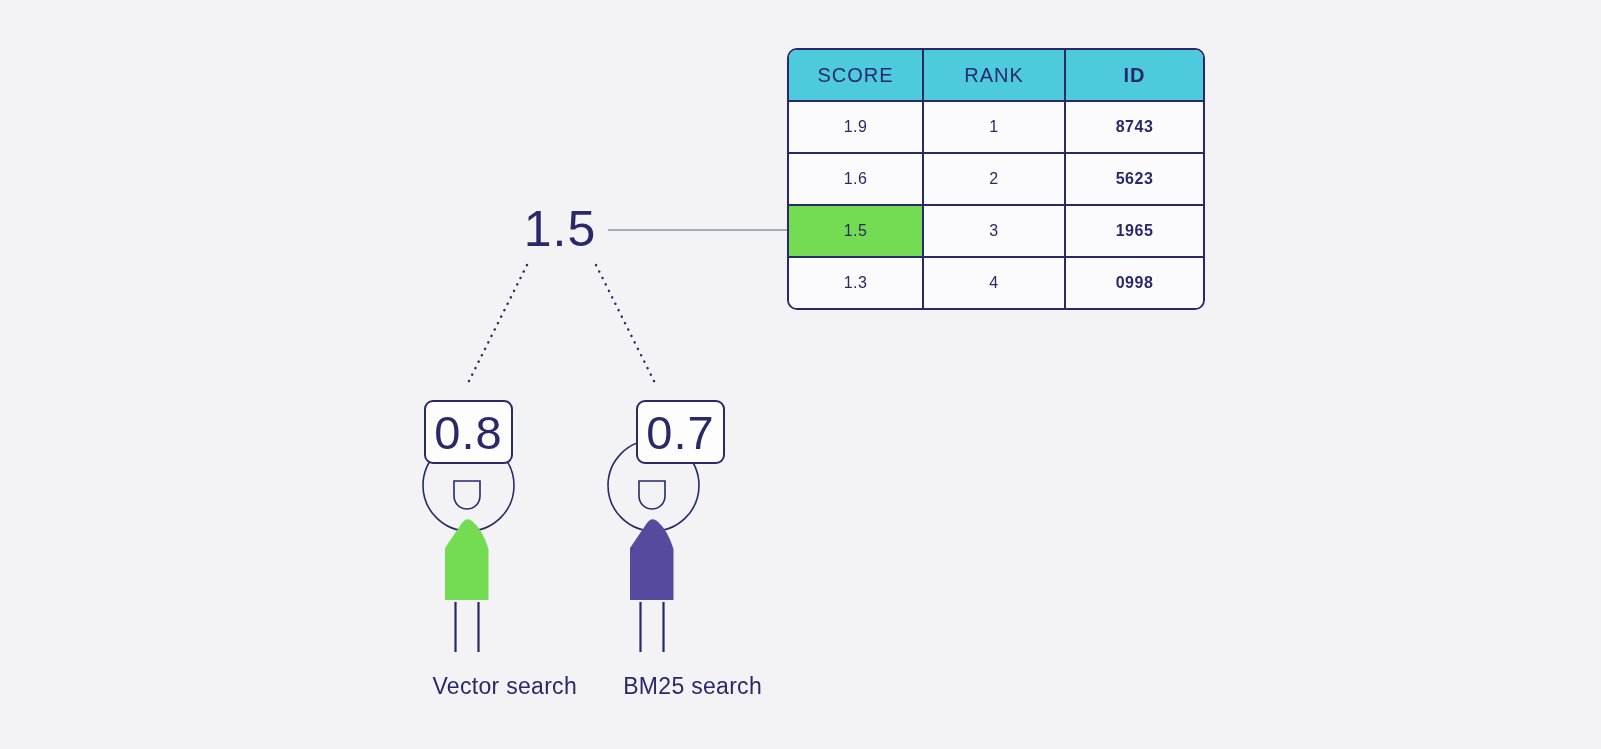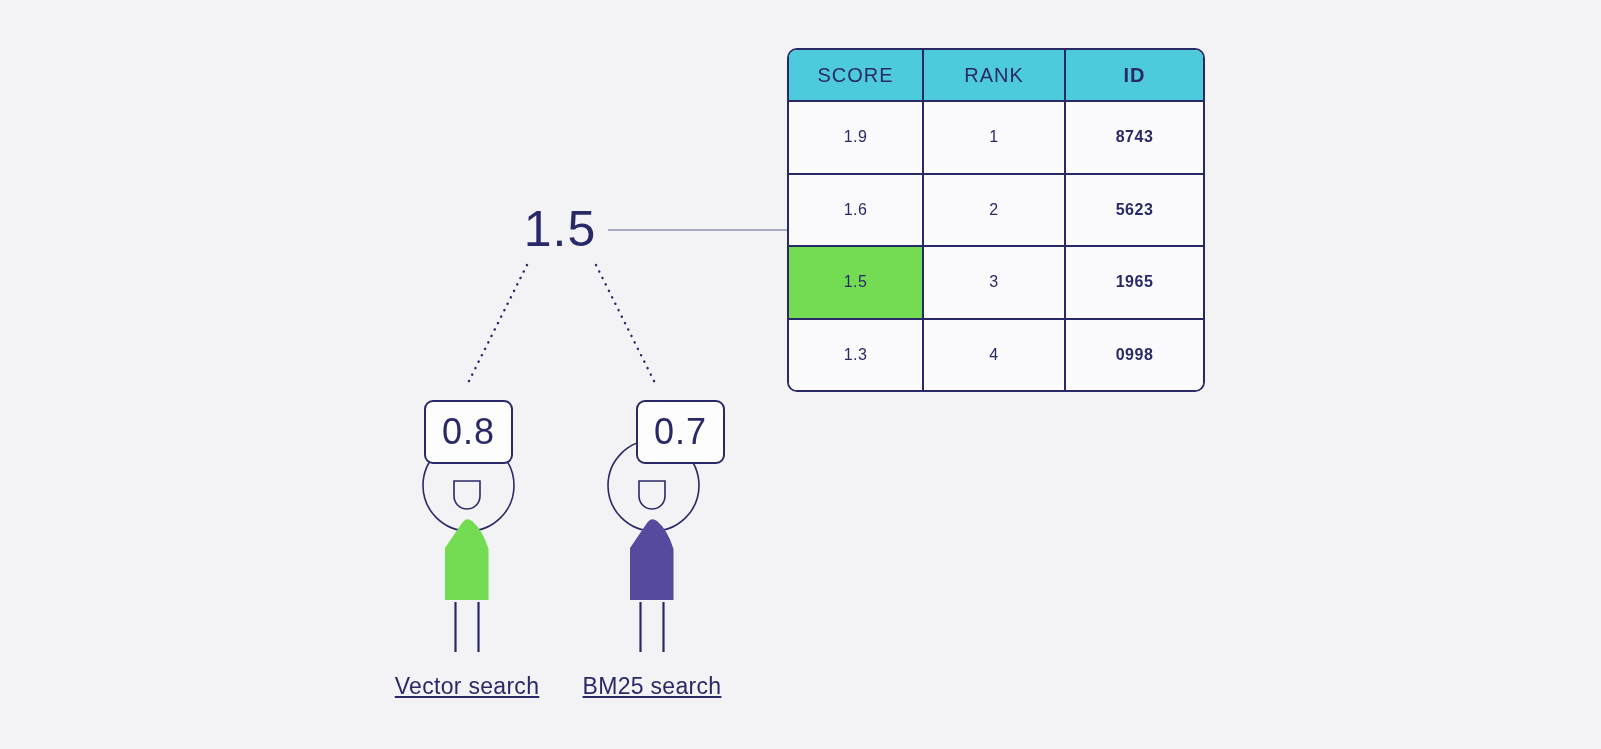--- a/index.html
+++ b/index.html
@@ -25,21 +25,21 @@
   .art { position: absolute; left: 0; top: 0; width: 1601px; height: 749px; }
 
   .combined-score {
     position: absolute; left: 498px; top: 200px; width: 124px; height: 58px;
     font-size: 50px; font-weight: 500; text-align: center; line-height: 58px;
     letter-spacing: 1px;
   }
 
   
   .score-table {
-    position: absolute; left: 787px; top: 48px; width: 418px; height: 344px;
+    position: absolute; left: 787px; top: 48px; width: 418px; height: 262px;
     border: 2px solid var(--navy); border-radius: 10px; overflow: hidden;
     display: flex; flex-direction: column; background: var(--cell-bg); justify-content: space-between;
   }
   .trow { display: grid; grid-template-columns: 135px 142px 1fr; flex: 1;
           border-bottom: 2px solid var(--navy); }
   .trow:last-child { border-bottom: none; }
   .trow.thead { flex: 0 0 52px; }
   .cell {
     display: flex; align-items: center; justify-content: center;
     border-right: 2px solid var(--navy); background: var(--cell-bg);
@@ -47,28 +47,28 @@
   }
   .cell:last-child { border-right: none; font-weight: bold; }
   .thead .cell { background: var(--cyan-header); font-size: 20px; letter-spacing: 1px; }
   .cell.highlight { background: var(--green); }
 
   
   .sign {
     position: absolute; top: 400px; width: 89px; height: 64px;
     background: var(--sign-bg); border: 2px solid var(--navy); border-radius: 9px;
     display: flex; align-items: center; justify-content: center;
-    font-size: 36px; letter-spacing: 1px; z-index: 3;
+    font-size: 47px; letter-spacing: 1px; z-index: 3;
   }
   .sign.left  { left: 424px; }
   .sign.right { left: 636px; }
 
   .figure-label {
     position: absolute; top: 672px; width: 220px; height: 28px;
-    text-align: center; font-size: 23px; line-height: 28px; letter-spacing: 0.3px; text-decoration: underline;
+    text-align: right; font-size: 23px; line-height: 28px; letter-spacing: 0.3px;
   }
   .figure-label.left  { left: 357px; }
   .figure-label.right { left: 542px; }
 
   .arms-circle { fill: var(--background); stroke: var(--navy); stroke-width: 1.6; }
   .head-shape  { fill: var(--background); stroke: var(--navy); stroke-width: 1.6; }
   .body-green  { fill: var(--green); stroke: none; }
   .body-purple { fill: var(--purple); stroke: none; }
   .leg { stroke: var(--navy); stroke-width: 2.2; }
   .dotted { stroke: var(--navy); stroke-width: 2.4; stroke-dasharray: 0.2 7; stroke-linecap: round; fill: none; }

